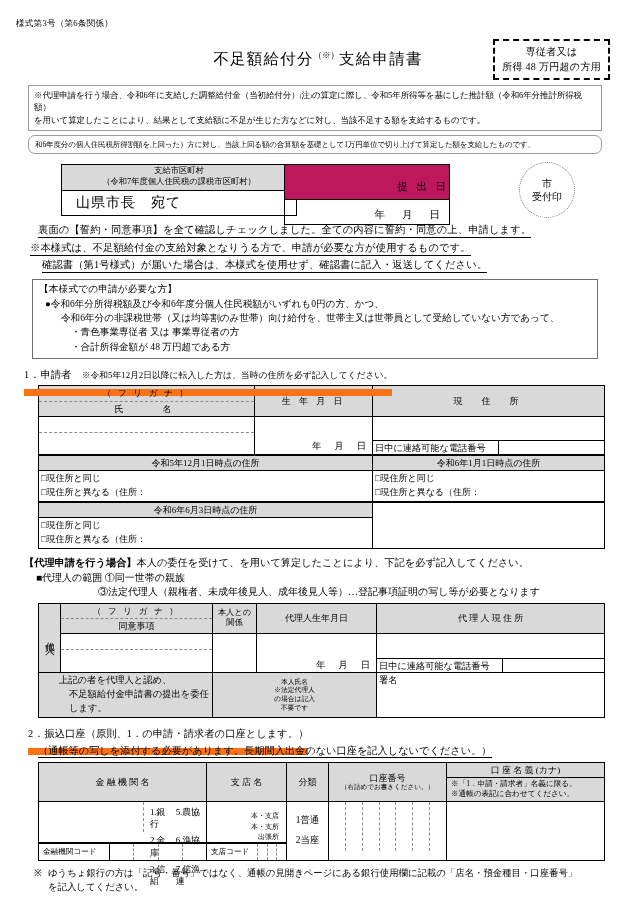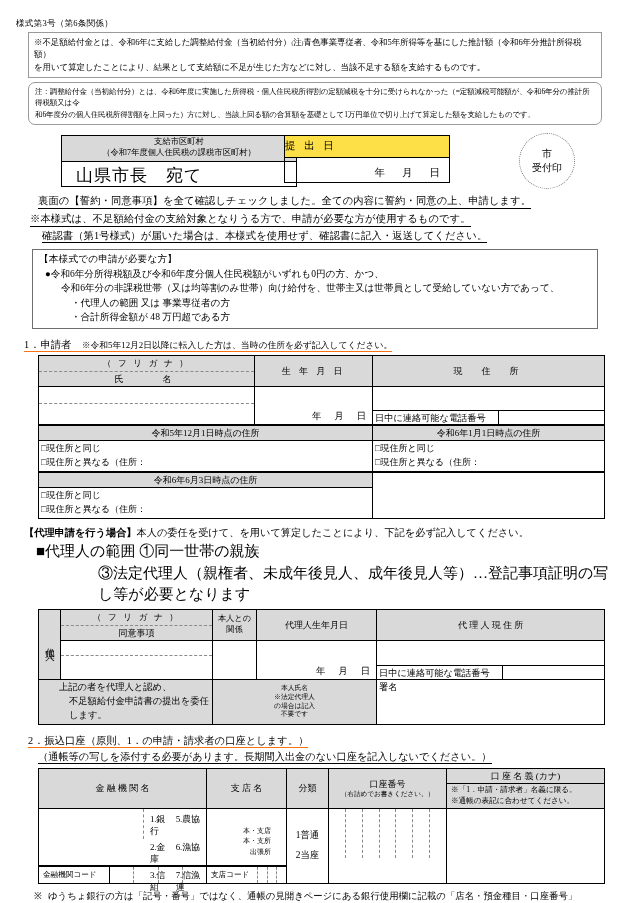--- a/index.html
+++ b/index.html
@@ -40,25 +40,25 @@
   }
   .note-box.rounded { border-radius: 7px; margin-top: 4px; font-size: 7.5px; line-height: 1.55; padding: 3px 6px; }
 
   
   .dest-row { position: relative; height: 56px; margin-top: 8px; }
   .dest-box { position: absolute; left: 45px; top: 2px; width: 236px; border: 1.6px solid #000; }
   .dest-box .hd {
     background: #d9d9d9; border-bottom: 1.6px solid #000; text-align: center;
     font-size: 8.3px; line-height: 1.32; padding: 1px 0 2px 0;
   }
-  .dest-box .bd { height: 24px; font-size: 17px; padding: 3px 0 0 14px; letter-spacing: 1px; }
+  .dest-box .bd { height: 24px; font-size: 14px; padding: 3px 0 0 14px; letter-spacing: 1px; font-family: Liberation Mono, monospace; }
   .date-box { position: absolute; left: 268px; top: 2px; width: 166px; border: 1.6px solid #000; }
   .date-box .hd {
-    background: #fde047; border-bottom: 1.6px solid #000; text-align: left;
-    font-size: 10.5px; letter-spacing: 3px; padding: 3px 0 4px 0;
+    background: #be185d; border-bottom: 1.6px solid #000; text-align: right;
+    font-size: 10.5px; letter-spacing: 3px; padding: 15px 0 4px 0;
   }
   .date-box .bd { height: 24px; font-size: 10.5px; text-align: right; padding: 8px 8px 0 0; letter-spacing: 1px; }
   .date-box .bd span { margin-left: 16px; }
   .stamp-circle {
     position: absolute; left: 503px; top: 0; width: 56px; height: 56px;
     border: 1.4px dotted #7a7a7a; border-radius: 50%;
     display: flex; flex-direction: column; align-items: center; justify-content: center;
     font-size: 10px; line-height: 1.35;
   }
 
@@ -72,21 +72,21 @@
   .req-box { border: 1px solid #6f6f6f; margin: 6px 16px 0 16px; padding: 2px 12px 4px 6px; font-size: 9.6px; line-height: 1.5; }
   .req-box .l1 { letter-spacing: .2px; }
   .req-box .ind1 { padding-left: 6px; }
   .req-box .ind2 { padding-left: 22px; }
   .req-box .ind3 { padding-left: 32px; }
 
   
   .sec-head { margin: 9px 0 3px 8px; font-size: 10.3px; }
   .sec-head .num { letter-spacing: .5px; }
   .sec-head .sub { font-size: 8.8px; }
-  .sec-head u { text-decoration: none; border-bottom: 1px solid #f97316; padding-bottom: 1px; }
+  .sec-head u { text-decoration: none; border-bottom: 7px solid #f97316; padding-bottom: 9px; }
 
   
   table.grid { border-collapse: collapse; width: 566px; margin-left: 22px; table-layout: fixed; }
   table.grid td { border: 1px solid #000; font-size: 9px; padding: 1px 2px; vertical-align: top; }
   .hdr { background: #d9d9d9; text-align: center; vertical-align: middle !important; }
   .ctr { text-align: center; }
   .mid { vertical-align: middle !important; }
   .furi { font-size: 8.6px; letter-spacing: 2.2px; }
   .dashed-b { border-bottom: 1px dashed #8a8a8a !important; }
   .sp-name { letter-spacing: 7px; }
@@ -95,21 +95,21 @@
   .thickline { border-top: 2px solid #000 !important; }
   .nb-b { border-bottom: none !important; }
   .nb-t { border-top: none !important; }
   .chk { font-size: 9.2px; line-height: 1.55; padding-left: 2px; }
   .ymd { text-align: right; font-size: 9.4px; padding-right: 4px; }
   .ymd span { margin-left: 13px; }
   .vert { writing-mode: vertical-rl; text-orientation: upright; letter-spacing: 2px; font-size: 9.4px; }
 
   
   .proxy-head { margin: 7px 0 1px 8px; font-size: 10.2px; }
-  .proxy-scope { margin: 1px 0 0 20px; font-size: 15px; line-height: 1.45; }
+  .proxy-scope { margin: 1px 0 0 20px; font-size: 10px; line-height: 1.45; }
   .proxy-scope .ind { padding-left: 62px; }
 
   
   .bank-note { margin: 2px 0 4px 22px; font-size: 10.2px; }
   .bank-note u { text-decoration: none; border-bottom: 1px solid #000; padding-bottom: 1px; }
   .kindlist { font-size: 6.6px; line-height: 1.35; letter-spacing: -.2px; }
   .kindlist td { border: none !important; padding: 0 3px 0 0; }
   .smallgray { font-size: 6.6px; }
   .dashcells { display: flex; height: 100%; }
   .dashcells i { flex: 1; border-right: 1px dashed #8a8a8a; }
@@ -120,28 +120,36 @@
   .foot .mk { width: 14px; flex: none; }
   .foot .tx { flex: 1; }
 </style>
 </head>
 <body>
 
 <div class="page">
 
   <div class="form-no">様式第3号（第6条関係）</div>
 
+  <div class="title-row">
+    <div class="main-title">
+      <span>不足額給付分</span><span class="sup">（※）</span><span>支給申請書</span>
+    </div>
+    <div class="target-box">
+      <div>専従者又は</div>
+      <div>所得 48 万円超の方用</div>
+    </div>
+  </div>
 
   <div class="note-box">
-    <div>※不足額給付金とは、令和6年に支給した調整給付金（当初給付分）₍注₎青色事業専従者、令和5年所得等を基にした推計額（令和6年分推計所得税額）</div>
+    <div>※代理申請を行う場合、令和6年に支給した調整給付金（当初給付分）₍注₎の算定に際し、令和5年所得等を基にした推計額（令和6年分推計所得税額）</div>
     <div>を用いて算定したことにより、結果として支給額に不足が生じた方などに対し、当該不足する額を支給するものです。</div>
   </div>
 
   <div class="note-box rounded">
-    <div>注：調整給付金（当初給付分）とは、令和6年度に実施した所得税・個人住民税所得割の定額減税を十分に受けられなかった（=定額減税可能額が、令和6年分の推計所得税額又は令</div>
     <div>和6年度分の個人住民税所得割額を上回った）方に対し、当該上回る額の合算額を基礎として1万円単位で切り上げて算定した額を支給したものです。</div>
   </div>
 
   <div class="dest-row">
     <div class="dest-box">
       <div class="hd">
         <div>支給市区町村</div>
         <div>（令和7年度個人住民税の課税市区町村）</div>
       </div>
       <div class="bd">山県市長　宛て</div>
@@ -165,21 +173,21 @@
     <span class="ul-line">※本様式は、不足額給付金の支給対象となりうる方で、申請が必要な方が使用するものです。</span>
   </div>
   <div class="stmt3">
     <span class="ul-line">確認書（第1号様式）が届いた場合は、本様式を使用せず、確認書に記入・返送してください。</span>
   </div>
 
   <div class="req-box">
     <div class="l1">【本様式での申請が必要な方】</div>
     <div class="ind1">●令和6年分所得税額及び令和6年度分個人住民税額がいずれも0円の方、かつ、</div>
     <div class="ind2">令和6年分の非課税世帯（又は均等割のみ世帯）向け給付を、世帯主又は世帯員として受給していない方であって、</div>
-    <div class="ind3">・代理人の範囲 又は 事業専従者の方</div>
+    <div class="ind3">・青色事業専従者 又は 事業専従者の方</div>
     <div class="ind3">・合計所得金額が 48 万円超である方</div>
   </div>
 
   <div class="sec-head">
     <u><span class="num">1．</span><span>申請者</span>　<span class="sub">※令和5年12月2日以降に転入した方は、当時の住所を必ず記入してください。</span></u>
   </div>
 
   <table class="grid">
     <colgroup>
         <col style="width:216px">
@@ -372,21 +380,21 @@
                 <tr>
                       <td>3.信組</td>
                       <td>7.信漁連</td>
                     </tr>
 
               </tbody>
                 </table>
             </div>
           </div>
         </td>
-        <td style="padding:13px">
+        <td style="padding:5px">
           <div style="display:flex;height:30px">
             <div style="flex:1"></div>
             <div style="width:34px;font-size:7px;line-height:1.5;text-align:right;padding:4px 2px 0 0">
               <div>本・支店</div>
               <div>本・支所</div>
               <div>出張所</div>
             </div>
           </div>
         </td>
         <td class="mid ctr" rowspan="2" style="font-size:9.4px;line-height:2.1">

